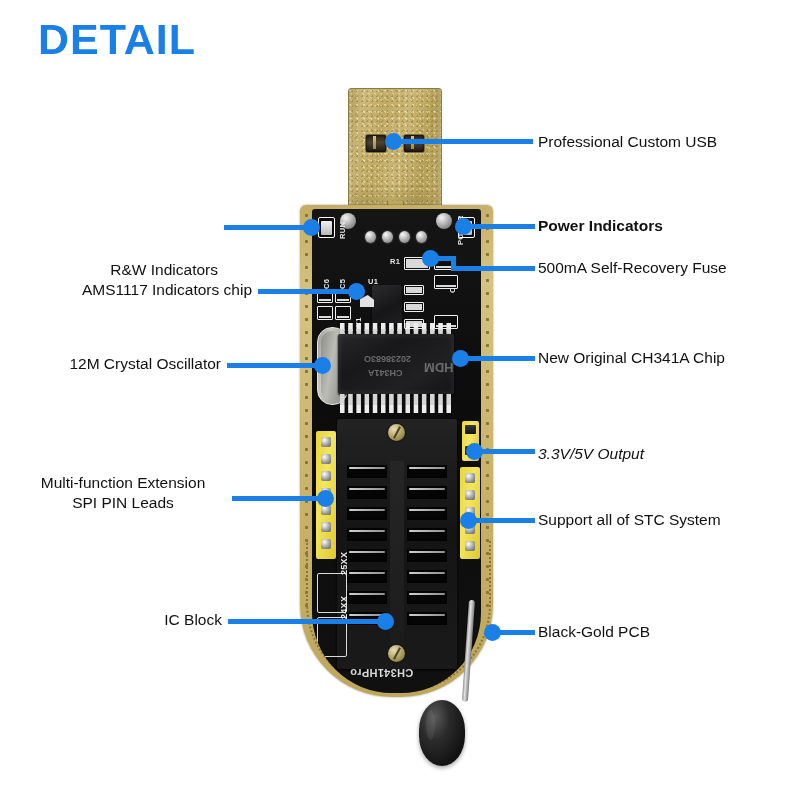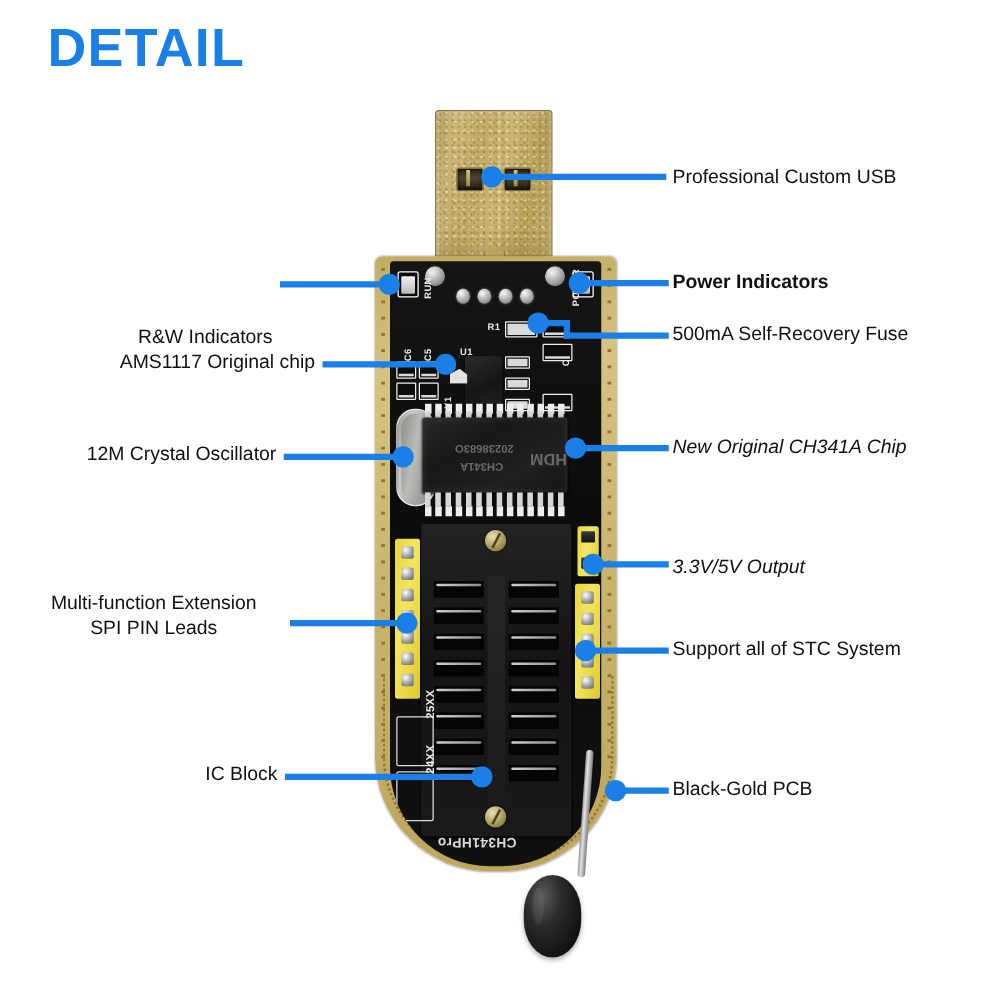--- a/index.html
+++ b/index.html
@@ -354,41 +354,41 @@
 <div class="label right" style="left:538px;top:216px;font-weight:bold;">Power Indicators</div>
 
 <div class="dot" style="left:422px;top:250px;"></div>
 <div class="leader" style="left:430px;top:256px;width:26px;"></div>
 <div class="leader" style="left:451px;top:256px;width:5px;height:15px;"></div>
 <div class="leader" style="left:451px;top:266px;width:84px;"></div>
 <div class="label right" style="left:538px;top:258px;">500mA Self-Recovery Fuse</div>
 
 <div class="dot" style="left:452px;top:350px;"></div>
 <div class="leader" style="left:460px;top:356px;width:75px;"></div>
-<div class="label right" style="left:538px;top:348px;font-style:italic;">New Original CH341A Chip</div>
+<div class="label right" style="left:538px;top:348px;">New Original CH341A Chip</div>
 
 <div class="dot" style="left:466px;top:443px;"></div>
 <div class="leader" style="left:474px;top:449px;width:61px;"></div>
 <div class="label right" style="left:538px;top:444px;font-style:italic;">3.3V/5V Output</div>
 
 <div class="dot" style="left:460px;top:512px;"></div>
 <div class="leader" style="left:468px;top:518px;width:67px;"></div>
 <div class="label right" style="left:538px;top:510px;">Support all of STC System</div>
 
 <div class="dot" style="left:484px;top:624px;"></div>
 <div class="leader" style="left:492px;top:630px;width:43px;"></div>
 <div class="label right" style="left:538px;top:622px;">Black-Gold PCB</div>
 
 <div class="dot" style="left:303px;top:219px;"></div>
 <div class="leader" style="left:224px;top:225px;width:85px;"></div>
 <div class="label left" style="left:24px;top:216px;width:194px;margin-top:44px;">R&amp;W Indicators</div>
 
 <div class="dot" style="left:348px;top:283px;"></div>
 <div class="leader" style="left:258px;top:289px;width:96px;"></div>
-<div class="label left" style="left:24px;top:280px;width:228px;">AMS1117 Original chip</div>
+<div class="label left" style="left:24px;top:280px;width:228px;">AMS1117 Indicators chip</div>
 
 <div class="dot" style="left:314px;top:357px;"></div>
 <div class="leader" style="left:227px;top:363px;width:95px;"></div>
 <div class="label left" style="left:24px;top:354px;width:197px;">12M Crystal Oscillator</div>
 
 <div class="dot" style="left:317px;top:490px;"></div>
 <div class="leader" style="left:232px;top:496px;width:93px;"></div>
 <div class="label left two" style="left:20px;top:473px;width:206px;">
   <div>Multi-function Extension</div>
   <div>SPI PIN Leads</div>

